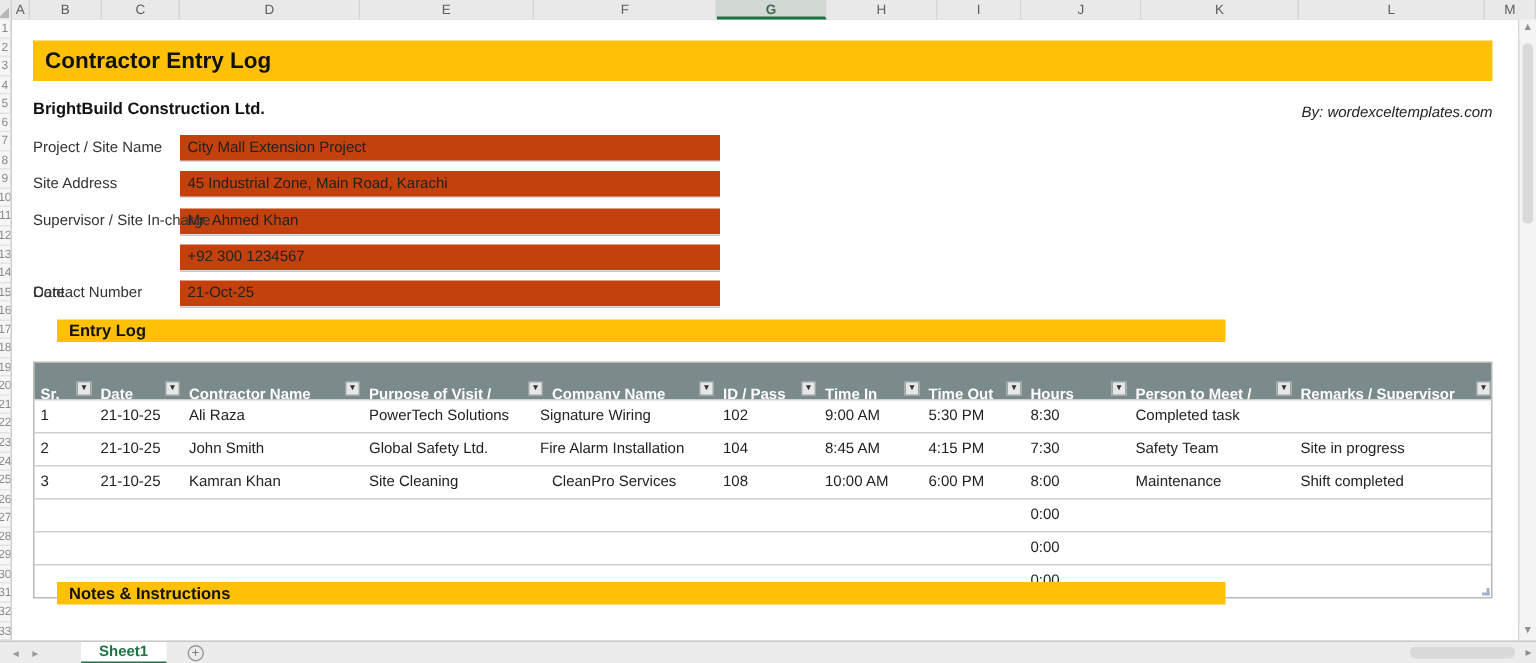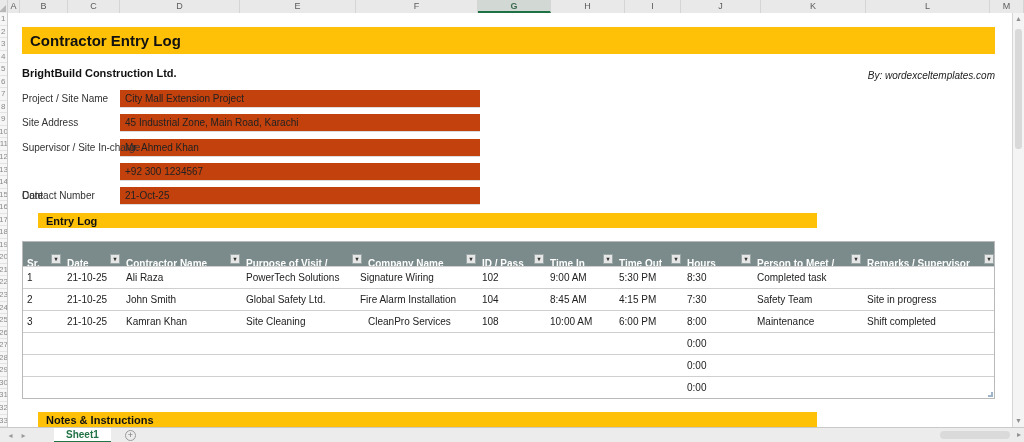--- a/index.html
+++ b/index.html
@@ -260,21 +260,21 @@
         <div class="td" style="width: 68px;"></div>
         <div class="td" style="width: 69px;"></div>
         <div class="td" style="width: 68px;"></div>
         <div class="td" style="width: 70px;">0:00</div>
         <div class="td" style="width: 110px;"></div>
         <div class="td" style="width: 133px;"></div>
       </div>
       <div class="resize-handle"></div>
     </div>
 
-  <div class="section-bar" id="notes-bar" style="top: 412px; background: rgb(255, 193, 7);">
+  <div class="section-bar" id="notes-bar" style="top: 388px; background: rgb(255, 193, 7);">
     <span>Notes &amp; Instructions</span>
   </div>
 
   <div class="tabbar">
     <div class="nav-arrow" style="margin-left:4px;">◂</div>
     <div class="nav-arrow">▸</div>
     <div class="sheet-tab">Sheet1</div>
     <div class="add-sheet">+</div>
     <div class="hscroll-thumb"></div>
     <div class="tab-right-arrow">▸</div>

